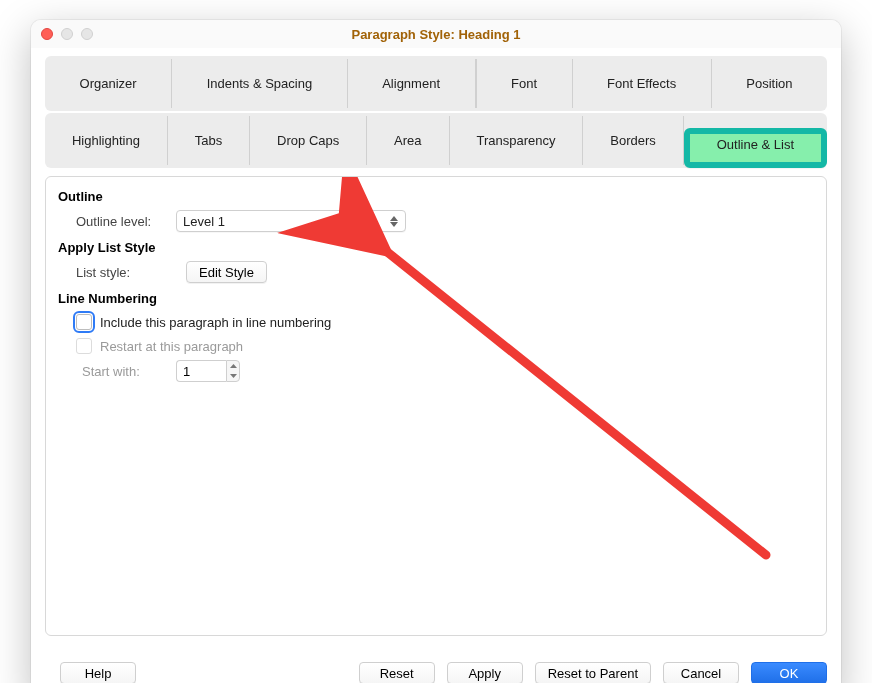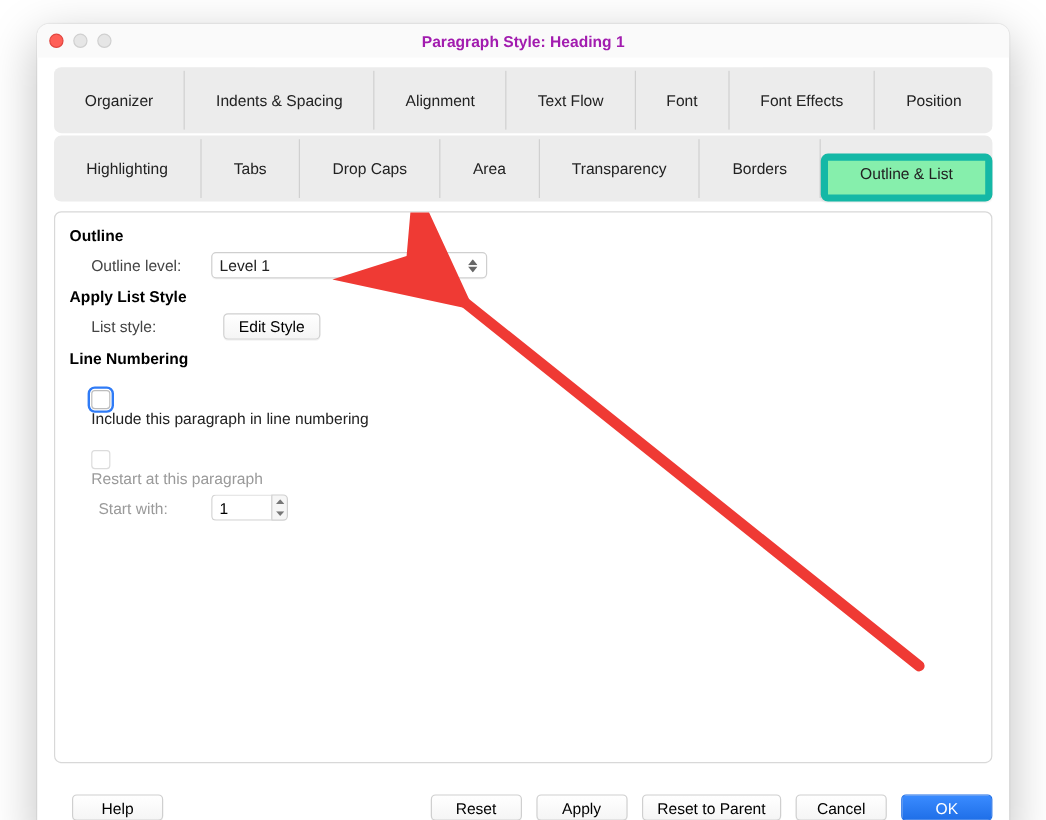--- a/index.html
+++ b/index.html
@@ -31,21 +31,21 @@
   .traffic-lights { display: flex; gap: 8px; }
   .tl { width: 12px; height: 12px; border-radius: 50%; }
   .tl-close { background: #ff5f57; border: 0.5px solid #e24640; }
   .tl-min, .tl-max { background: #e6e6e6; border: 0.5px solid #d0d0d0; }
   .title-text {
     position: absolute;
     left: 0; right: 0;
     text-align: center;
     font-weight: 600;
     font-size: 13px;
-    color: #a21caf;
+    color: #a16207;
     pointer-events: none;
   }
   .content {
     padding: 8px 14px 14px 14px;
   }
   .tab-strip {
     display: flex;
     flex-wrap: wrap;
     margin-bottom: 8px;
   }
@@ -135,23 +135,22 @@
     border: 1px solid #cfcfcf;
     border-radius: 4px;
     font-size: 13px;
     display: inline-flex;
     align-items: center;
     box-shadow: 0 1px 0 rgba(0,0,0,0.05);
     margin-left: 15px;
   }
   .checkbox-row {
     display: flex;
-    align-items: flex-start;
-    margin: 19px 0 6px 18px;
-    flex-direction: column;
+    align-items: flex-end;
+    margin: 8px 0 6px 18px;
   }
   .cb {
     width: 16px;
     height: 16px;
     border: 1px solid #bdbdbd;
     border-radius: 3px;
     margin-right: 8px;
     background: #fff;
   }
   .cb.focused {
@@ -224,21 +223,20 @@
 
   <div class="content">
     <div class="tab-strip">
       <div class="tab-row">
         <div class="tab">Organizer</div>
           <div class="tab-sep"></div>
         <div class="tab">Indents &amp; Spacing</div>
           <div class="tab-sep"></div>
         <div class="tab">Alignment</div>
           <div class="tab-sep"></div>
-        <div class="tab">Text Flow</div>
           <div class="tab-sep"></div>
         <div class="tab">Font</div>
           <div class="tab-sep"></div>
         <div class="tab">Font Effects</div>
           <div class="tab-sep"></div>
         <div class="tab">Position</div>
       </div>
       <div class="tab-row">
         <div class="tab">Highlighting</div>
           <div class="tab-sep"></div>

